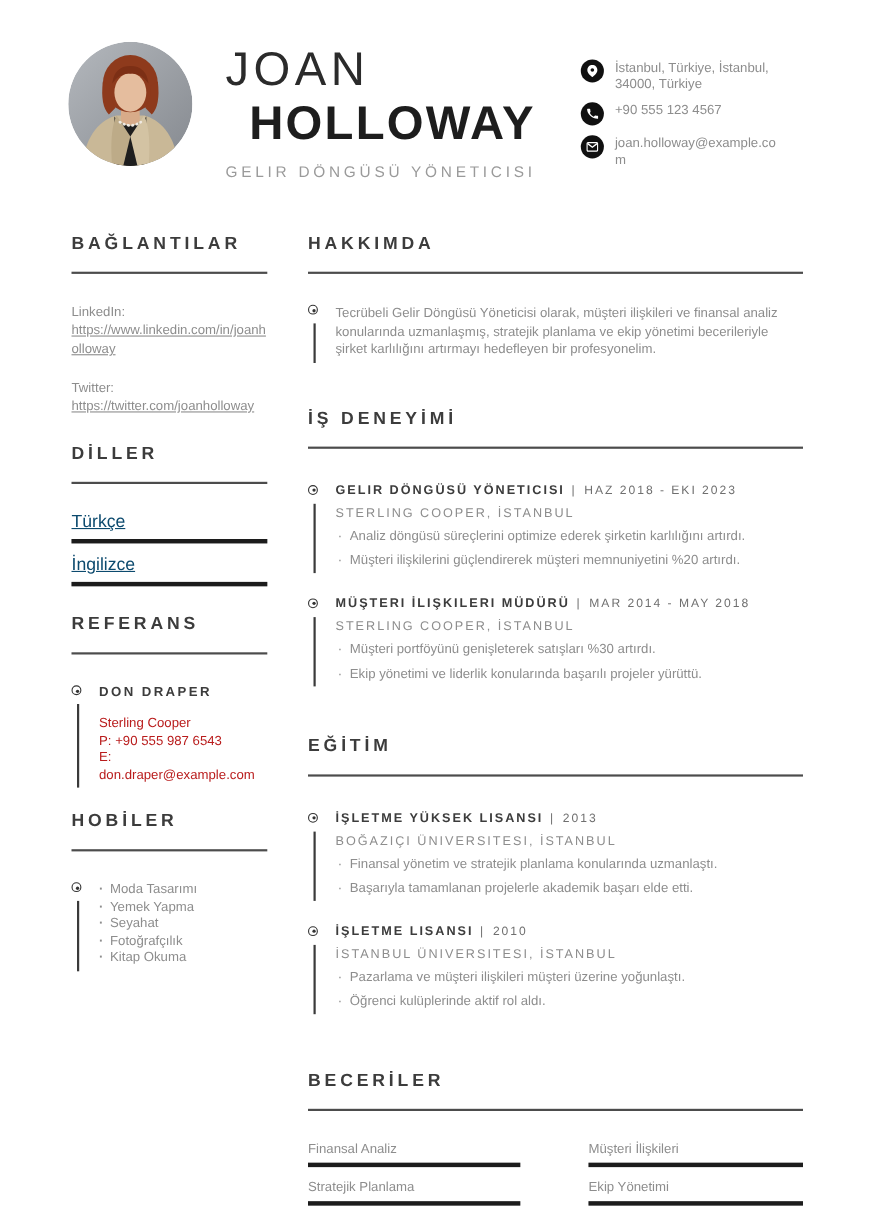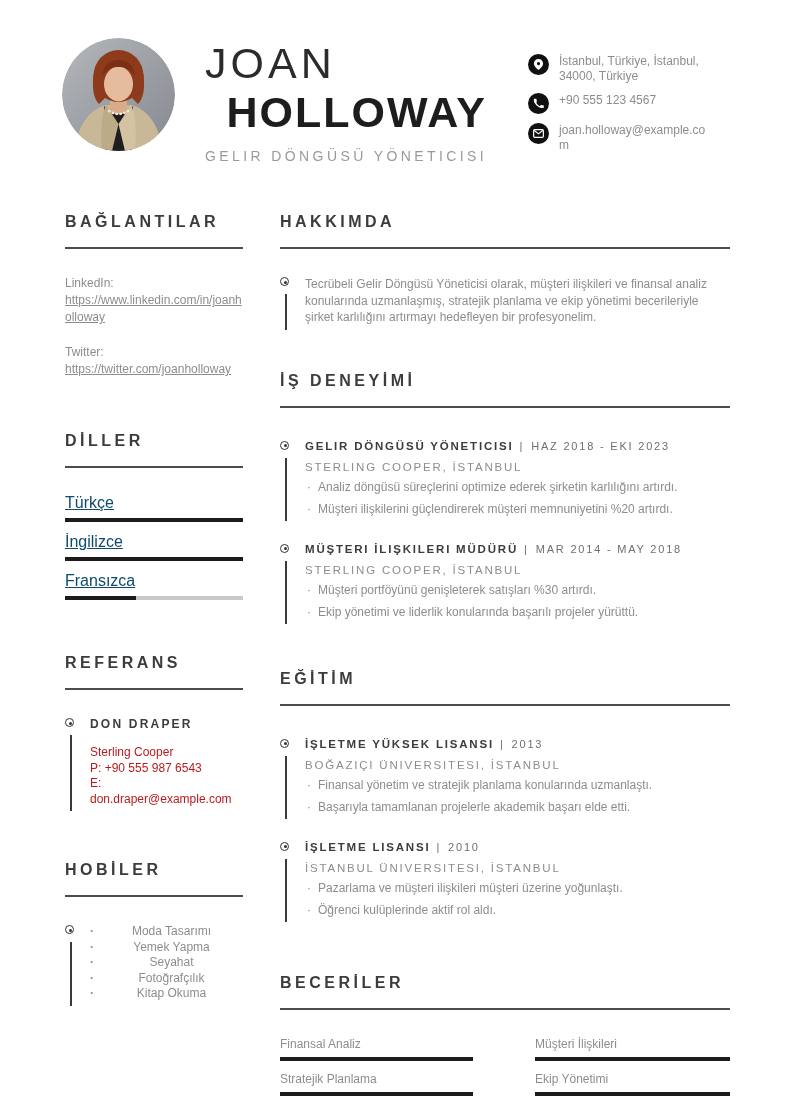--- a/index.html
+++ b/index.html
@@ -37,35 +37,35 @@
   .glink  { font-size:12px; color:#8d8d8d; line-height:17px; text-decoration:underline; word-break:break-all; display:block; cursor:pointer; }
 
   
   .lang-list { margin-top:26px; }
   .lang-row + .lang-row { margin-top:11px; }
   .lang-name { font-size:16px; color:#0c4a6e;text-decoration:underline; }
   .bar-track { margin-top:6px; height:4px; background:#c9c9c9; position:relative; }
   .bar-fill  { position:absolute; left:0; top:0; height:100%; background:#1c1c1c; }
 
   
-  .mt-sec { margin-top:54px; }
+  .mt-sec { margin-top:26px; }
 
   
   .entry { position:relative; padding-left:25px; margin-top:27px; }
   .tbullet { position:absolute; left:0; top:1px; width:9px; height:9px; border:1.5px solid #333; border-radius:50%; }
   .tbullet::after { content:""; position:absolute; left:2.5px; top:2.5px; width:3px; height:3px; background:#333; border-radius:50%; }
   .tline { position:absolute; left:5px; top:18px; bottom:-4px; width:1.5px; background:#3a3a3a; }
 
   
   .ref-name { font-size:12px; font-weight:700; letter-spacing:2.2px; color:#3c3c3c; }
   .ref-details { margin-top:14px; }
   .ref-details div { font-size:12px; color:#b91c1c; line-height:15.5px; }
 
   
-  .hobby-list { margin-top:26px;text-align:center; }
+  .hobby-list { margin-top:26px; }
   .hobby-item { font-size:12px; color:#8d8d8d; line-height:15.5px; position:relative; padding-left:10px; }
   .hobby-item::before { content:"·"; position:absolute; left:0; font-weight:700; color:#8d8d8d; }
 
   
   .about-text { font-size:12px; color:#8d8d8d; line-height:16.5px; }
 
   
   .exp-entry { margin-top:32px; }
   .exp-entry + .exp-entry { margin-top:26px; }
   .etitle-row { font-size:11.5px; }
@@ -170,26 +170,20 @@
           <div class="bar-track">
               <div class="bar-fill" style="width: 100%;"></div>
             </div>
         </div>
         <div class="lang-row">
           <div class="lang-name">İngilizce</div>
           <div class="bar-track">
               <div class="bar-fill" style="width: 100%;"></div>
             </div>
         </div>
-        <div class="lang-row">
-          <div class="lang-name">Fransızca</div>
-          <div class="bar-track">
-              <div class="bar-fill" style="width: 40%;"></div>
-            </div>
-        </div>
       </div>
     </section>
 
     <section>
       <div class="shead mt-sec">REFERANS</div>
       <div class="entry">
         <span class="tbullet"></span>
         <span class="tline"></span>
         <div class="ref-name">DON DRAPER</div>
         <div class="ref-details">

